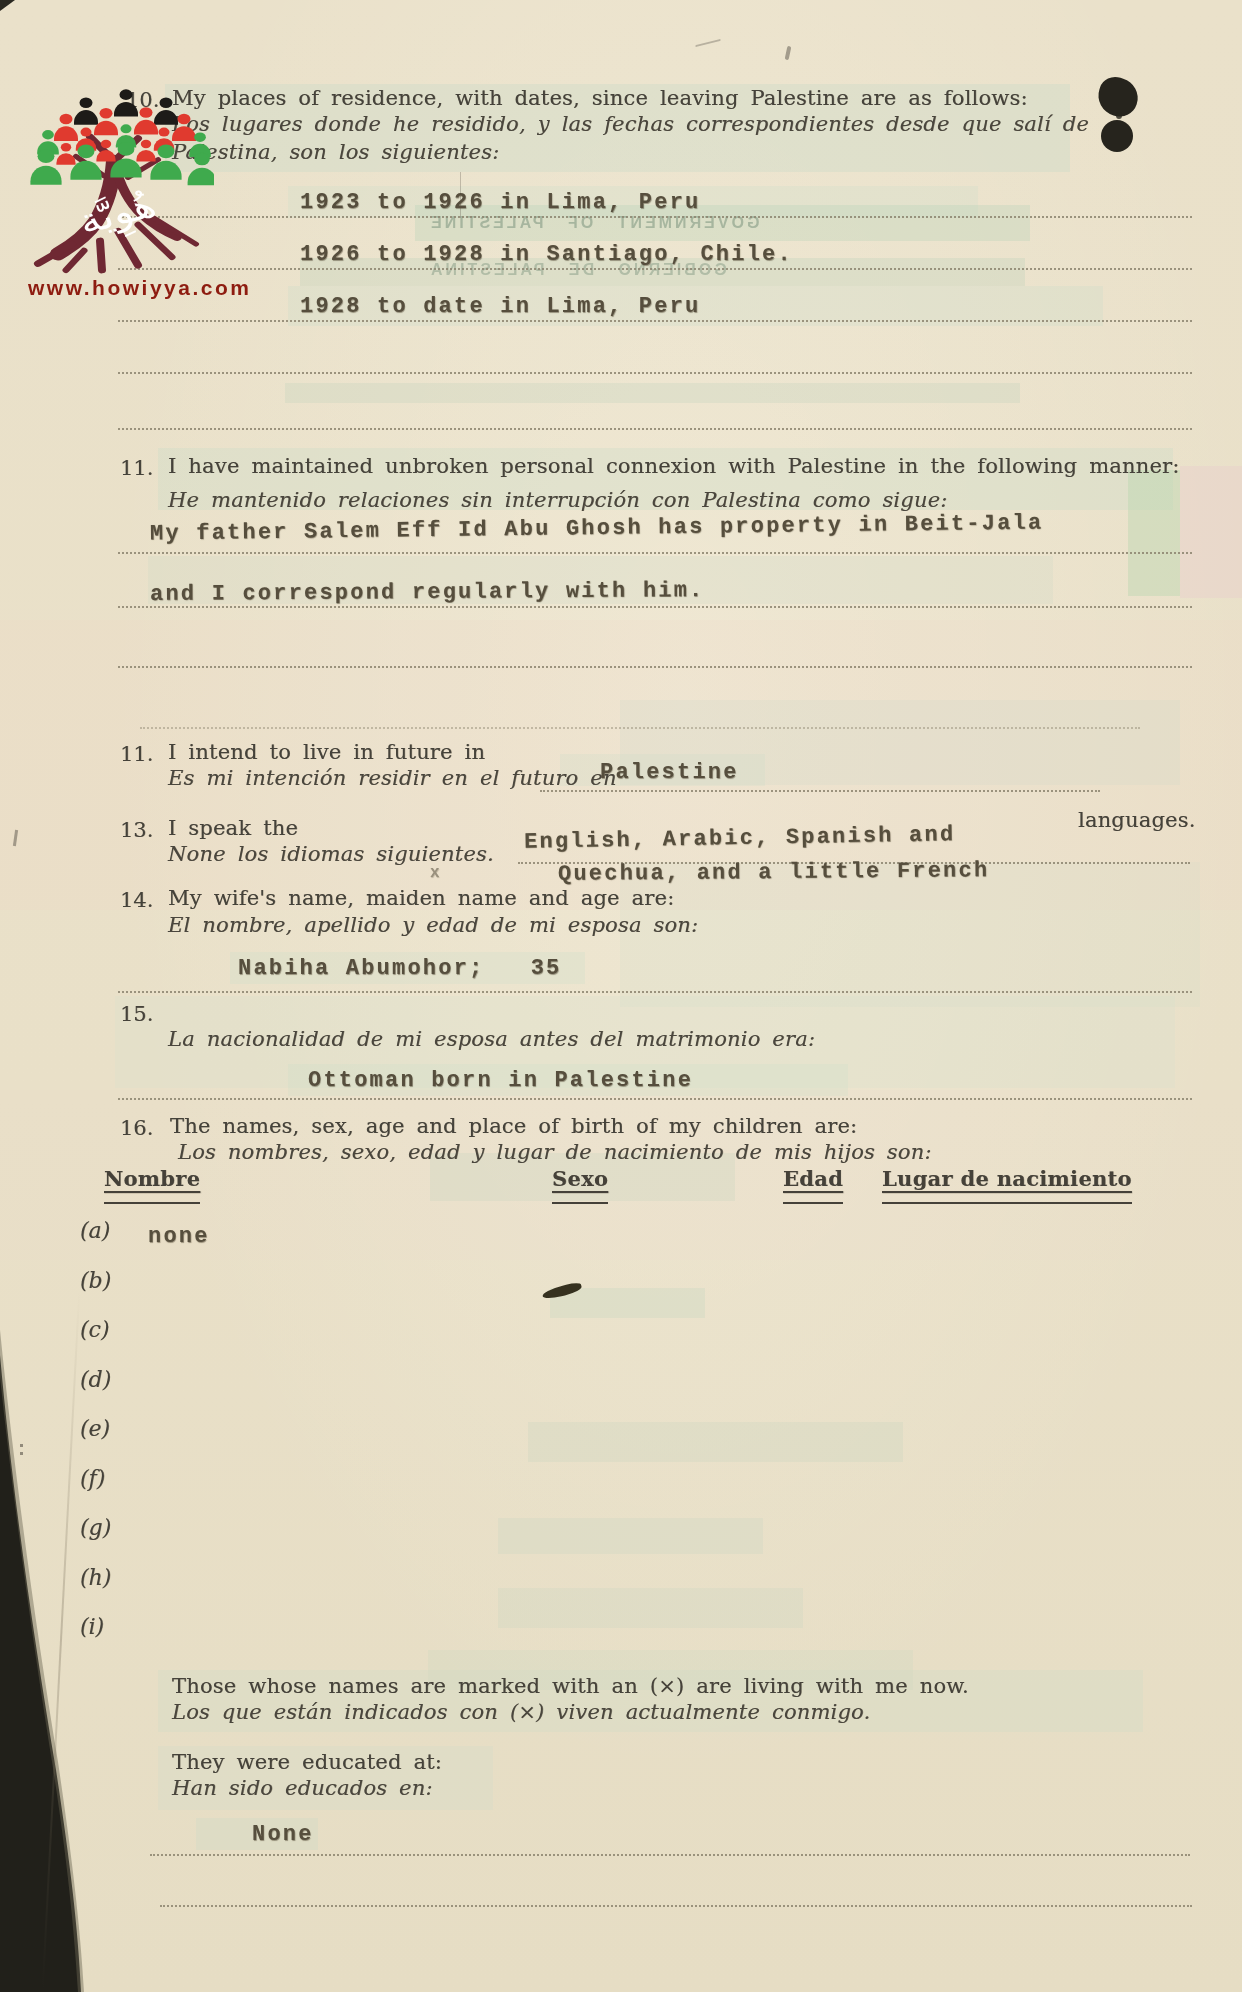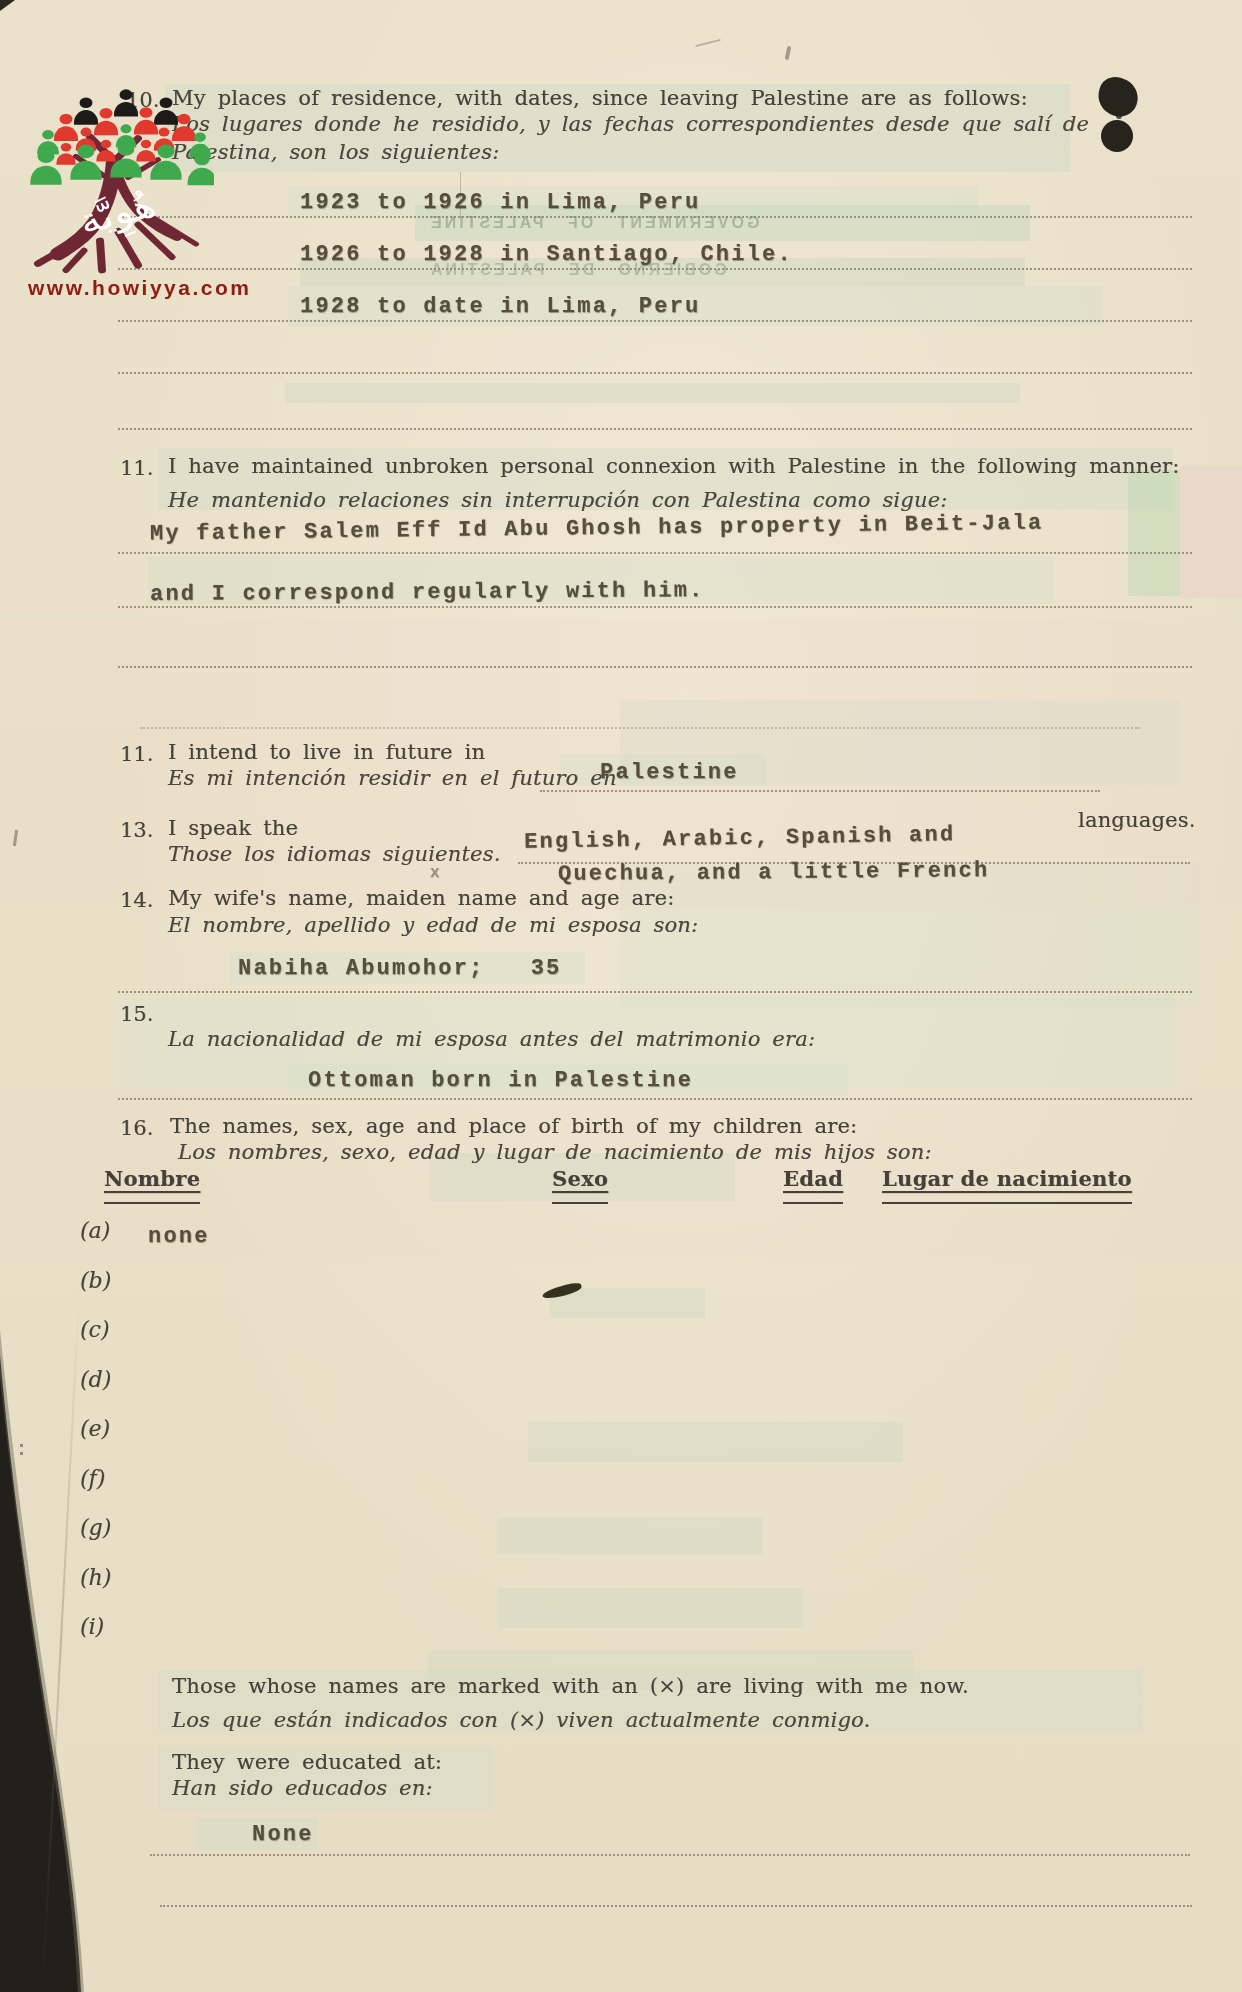--- a/index.html
+++ b/index.html
@@ -127,21 +127,21 @@
 
   <div class="qnum" style="left:120px;top:742px;">11.</div>
   <div class="pen" style="left:168px;top:740px;">I intend to live in future in</div>
   <div class="pen pes" style="left:168px;top:766px;">Es mi intención residir en el futuro en</div>
   <div class="typed" style="left:600px;top:760px;">Palestine</div>
   <div class="dotline" style="left:540px;top:790px;width:560px;"></div>
 
   <div class="qnum" style="left:120px;top:818px;">13.</div>
   <div class="pen" style="left:168px;top:816px;">I speak the</div>
   <div class="pen" style="left:1078px;top:808px;">languages.</div>
-  <div class="pen pes" style="left:168px;top:842px;">Those los idiomas siguientes.</div>
+  <div class="pen pes" style="left:168px;top:842px;">None los idiomas siguientes.</div>
   <div class="typed" style="left:524px;top:826px;transform:rotate(-1deg);">English, Arabic, Spanish and</div>
   <div class="dotline" style="left:518px;top:862px;width:672px;"></div>
   <div class="typed" style="left:558px;top:860px;transform:rotate(-.5deg);">Quechua, and a little French</div>
   <div class="typed" style="left:430px;top:864px;font-size:16px;opacity:.55;">x</div>
 
   <div class="qnum" style="left:120px;top:888px;">14.</div>
   <div class="pen" style="left:168px;top:886px;">My wife's name, maiden name and age are:</div>
   <div class="pen pes" style="left:168px;top:913px;">El nombre, apellido y edad de mi esposa son:</div>
   <div class="typed" style="left:238px;top:956px;">Nabiha Abumohor;   35</div>
   <div class="dotline" style="left:118px;top:991px;width:1074px;"></div>
@@ -165,21 +165,21 @@
   <div class="rowlabel" style="left:80px;top:1268px;">(b)</div>
   <div class="rowlabel" style="left:80px;top:1317px;">(c)</div>
   <div class="rowlabel" style="left:80px;top:1367px;">(d)</div>
   <div class="rowlabel" style="left:80px;top:1416px;">(e)</div>
   <div class="rowlabel" style="left:80px;top:1466px;">(f)</div>
   <div class="rowlabel" style="left:80px;top:1515px;">(g)</div>
   <div class="rowlabel" style="left:80px;top:1565px;">(h)</div>
   <div class="rowlabel" style="left:80px;top:1614px;">(i)</div>
 
   <div class="pen" style="left:172px;top:1674px;">Those whose names are marked with an (×) are living with me now.</div>
-  <div class="pen pes" style="left:172px;top:1700px;margin-top:8px;">Los que están indicados con (×) viven actualmente conmigo.</div>
+  <div class="pen pes" style="left:172px;top:1700px;">Los que están indicados con (×) viven actualmente conmigo.</div>
   <div class="pen" style="left:172px;top:1750px;">They were educated at:</div>
   <div class="pen pes" style="left:172px;top:1776px;">Han sido educados en:</div>
   <div class="typed" style="left:252px;top:1822px;">None</div>
   <div class="dotline" style="left:150px;top:1854px;width:1040px;"></div>
   <div class="dotline" style="left:160px;top:1905px;width:1032px;"></div>
 
   <svg class="abs" style="left:14px;top:80px;z-index:30;" width="200" height="195" viewBox="0 0 200 240" preserveAspectRatio="none">
     <defs>
       <g id="prs">
         <circle cx="0" cy="-14" r="6.5"></circle>

